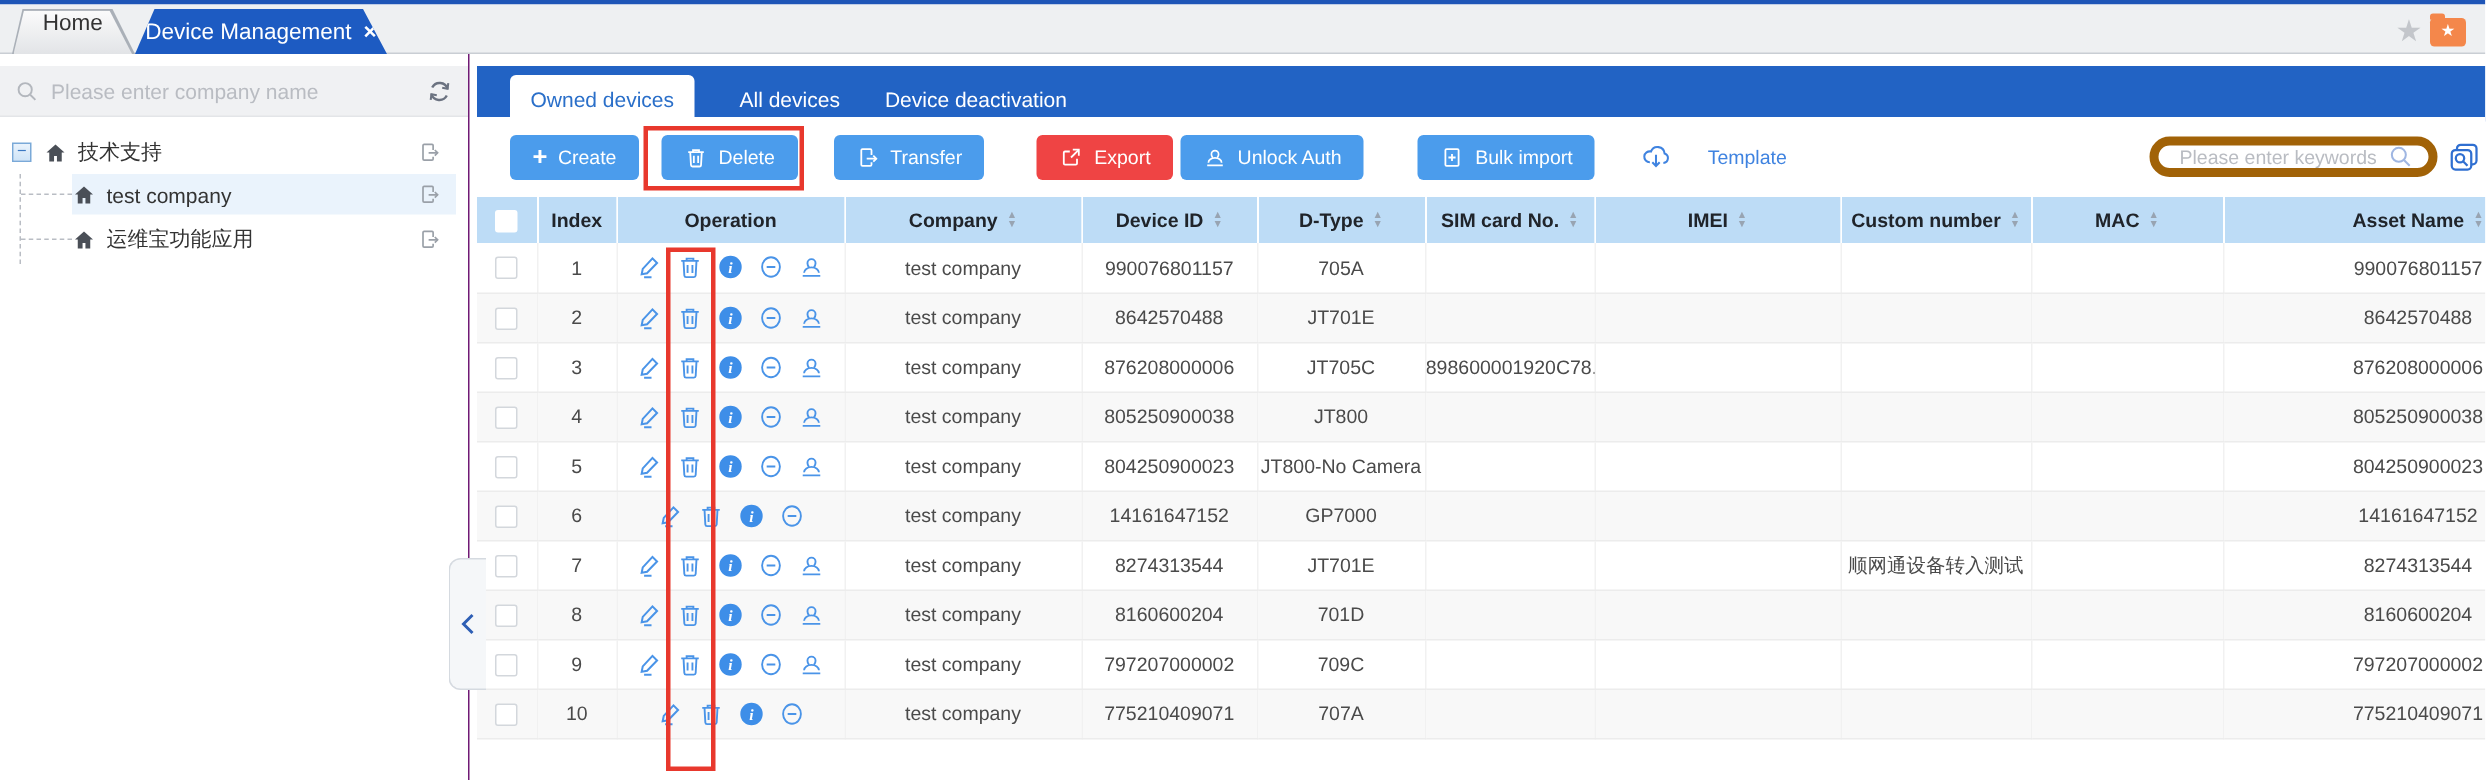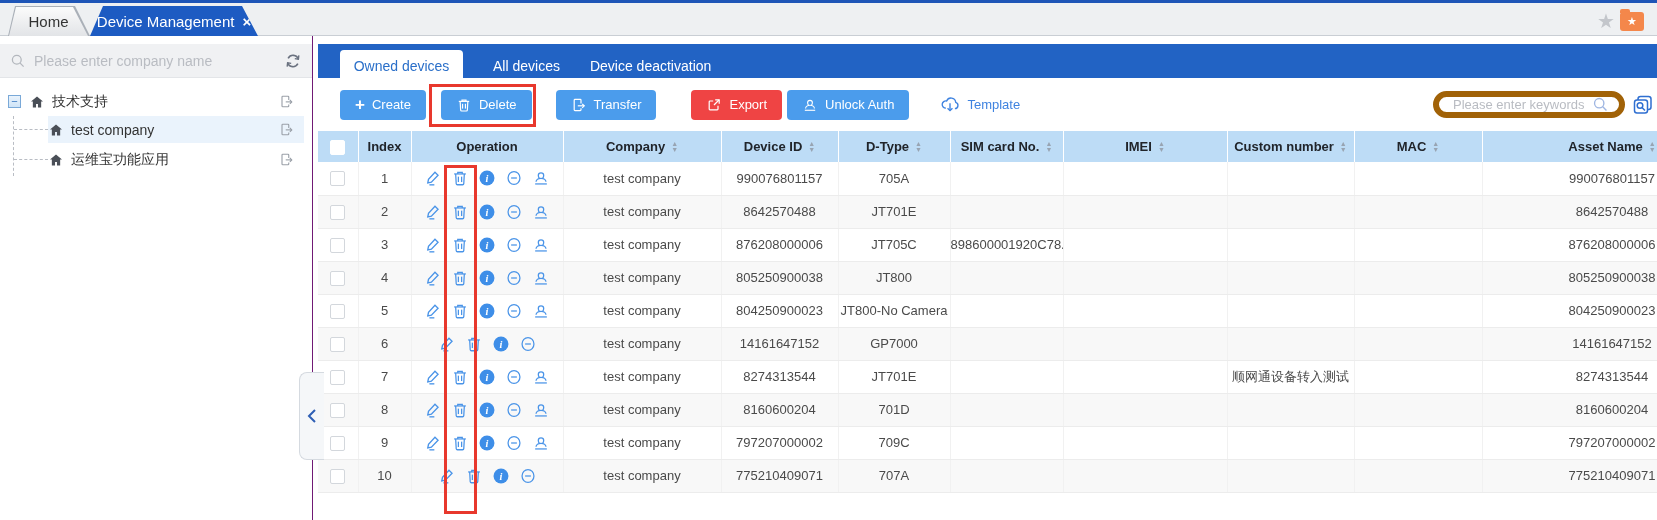--- a/index.html
+++ b/index.html
@@ -5,21 +5,21 @@
   * { margin:0; padding:0; box-sizing:border-box; }
   html,body { background:#fff; }
   body { font-family:"Liberation Sans", sans-serif; }
   .screen { position:relative; width:1657px; height:520px; background:#fff; overflow:hidden; }
 
   
   .topstrip { position:absolute; left:0; top:0; width:100%; height:3px; background:#1e55b7; }
   .topbar { position:absolute; left:0; top:3px; width:100%; height:33px; background:#eef0f2; border-bottom:1px solid #c9ced4; }
   .wtab { position:absolute; top:3px; height:30px; display:flex; align-items:center; justify-content:center; font-size:15px; }
   .wtab-home-outer { left:8px; width:82px; background:#aab0b8; clip-path:polygon(0 100%, 7px 0, calc(100% - 15px) 0, 100% 100%); }
-  .wtab-home-inner { position:absolute; inset:1px 2px 0 1px; background:linear-gradient(#fbfbfb,#e2e4e7); clip-path:polygon(0 100%, 7px 0, calc(100% - 15px) 0, 100% 100%); display:flex; align-items:center; justify-content:center; color:#333; }
+  .wtab-home-inner { position:absolute; inset:1px 2px 0 1px; background:linear-gradient(#fbfbfb,#e2e4e7); clip-path:polygon(0 100%, 7px 0, calc(100% - 15px) 0, 100% 100%); display:flex; justify-content:center; color:#333; }
   .wtab-active { left:90px; width:168px; background:#1d5bc2; color:#fff; clip-path:polygon(0 100%, 13px 0, calc(100% - 16px) 0, 100% 100%); gap:8px; }
   .wtab-close { font-size:15px; font-weight:bold; line-height:1; cursor:pointer; }
   .top-star { position:absolute; right:42px; top:8px; font-size:20px; color:#c3c6cb; line-height:20px; }
   .fav-folder { position:absolute; right:13px; top:9px; width:24px; height:19px; background:#f4874b; border-radius:3px; display:flex; align-items:center; justify-content:center; }
   .fav-folder::before { content:""; position:absolute; left:0; top:-3px; width:10px; height:4px; background:#f4874b; border-radius:2px 2px 0 0; }
   .fav-folder .fstar { color:#fff; font-size:11px; line-height:11px; }
 
   
   .sidebar { position:absolute; left:0; top:36px; width:313px; height:484px; background:#fff; border-right:1px solid #701a75; }
   .side-search { position:absolute; left:0; top:8px; width:100%; height:34px; background:#f0f1f3; border-bottom:1px solid #e3e5e8; display:flex; align-items:center; padding:0 10px; }
@@ -53,21 +53,21 @@
   .btn.green { background:#ef4444; }
   .btn .plus { font-size:17px; font-weight:bold; line-height:1; }
   .tb-create { margin-left:22px; }
   .tb-delete-wrap { position:relative; margin-left:15px; display:inline-flex; }
   .red-frame { position:absolute; left:-12px; right:-4px; top:-6px; bottom:-7px; border:3px solid #e8382d; pointer-events:none; }
   .tb-transfer { margin-left:24px; }
   .tb-export { margin-left:35px; }
   .tb-unlock { margin-left:5px; }
   .tb-batch { margin-left:23px; }
   .tb-bulk { margin-left:36px; }
-  .tb-template { margin-left:31px; display:inline-flex; align-items:center; gap:7px; color:#3f83e0; font-size:13px; cursor:pointer; background:none; border:none; font-family:"Liberation Sans",sans-serif; }
+  .tb-template { margin-left:31px; display:inline-flex; align-items:center; gap:24px; color:#3f83e0; font-size:13px; cursor:pointer; background:none; border:none; font-family:"Liberation Sans",sans-serif; }
   .kw-search { margin-left:auto; width:192px; height:27px; border:6px solid #a16207; border-radius:14px; display:flex; align-items:center; padding:0 10px 0 14px; }
   .kw-search input { flex:1; border:none; outline:none; font-size:13px; color:#555; background:transparent; min-width:0; font-family:"Liberation Sans",sans-serif; }
   .kw-search input::placeholder { color:#b9bcc2; }
   .adv-search { margin-left:6px; display:flex; cursor:pointer; }
 
   
   .table-wrap { position:absolute; left:318px; top:131px; right:0; bottom:0; overflow:hidden; }
   table.grid { border-collapse:collapse; table-layout:fixed; width:1424px; font-size:13px; }
   table.grid th { height:31px; background:#bddcf6; color:#20242a; font-weight:bold; text-align:center; border-right:1px solid rgba(255,255,255,.75); white-space:nowrap; overflow:hidden; }
   table.grid td { height:33px; text-align:center; color:#4a4a4a; border-bottom:1px solid #ececec; border-right:1px solid #f1f1f1; white-space:nowrap; overflow:hidden; }
@@ -228,20 +228,28 @@
     <button class="btn blue tb-unlock">
       <svg width="16" height="16" viewBox="0 0 20 20" fill="none" stroke="#fff" stroke-width="1.4">
           <path d="M8.2 10.3 C7.4 9.3 7 8.3 7 7.2 a3 3 0 0 1 6 0 c0 1.1-.4 2.1-1.2 3.1"></path>
           <path d="M4.5 14.3 c0-2.2 2.5-4 5.5-4 s5.5 1.8 5.5 4"></path>
           <path d="M3.5 16.6 h13"></path>
         </svg>
       <span>Unlock Auth</span>
     </button>
 
 
+    <button class="btn blue tb-bulk">
+      <svg width="16" height="16" viewBox="0 0 20 20" fill="none" stroke="#fff" stroke-width="1.5">
+          <rect x="4.5" y="3" width="11" height="14" rx="1"></rect>
+          <path d="M10 7 v6"></path>
+          <path d="M7 10 h6"></path>
+        </svg>
+      <span>Bulk import</span>
+    </button>
 
     <button class="tb-template">
       <svg width="20" height="20" viewBox="0 0 22 22" fill="none" stroke="#3f83e0" stroke-width="1.5">
           <path d="M6.5 14.5 a4 4 0 1 1 .8-7.9 A5.2 5.2 0 0 1 17.3 8 a3.6 3.6 0 0 1 -.9 7"></path>
           <path d="M11 9 v8"></path>
           <path d="M8.3 14.5 L11 17.2 l2.7-2.7"></path>
         </svg>
       <span>Template</span>
     </button>
 

